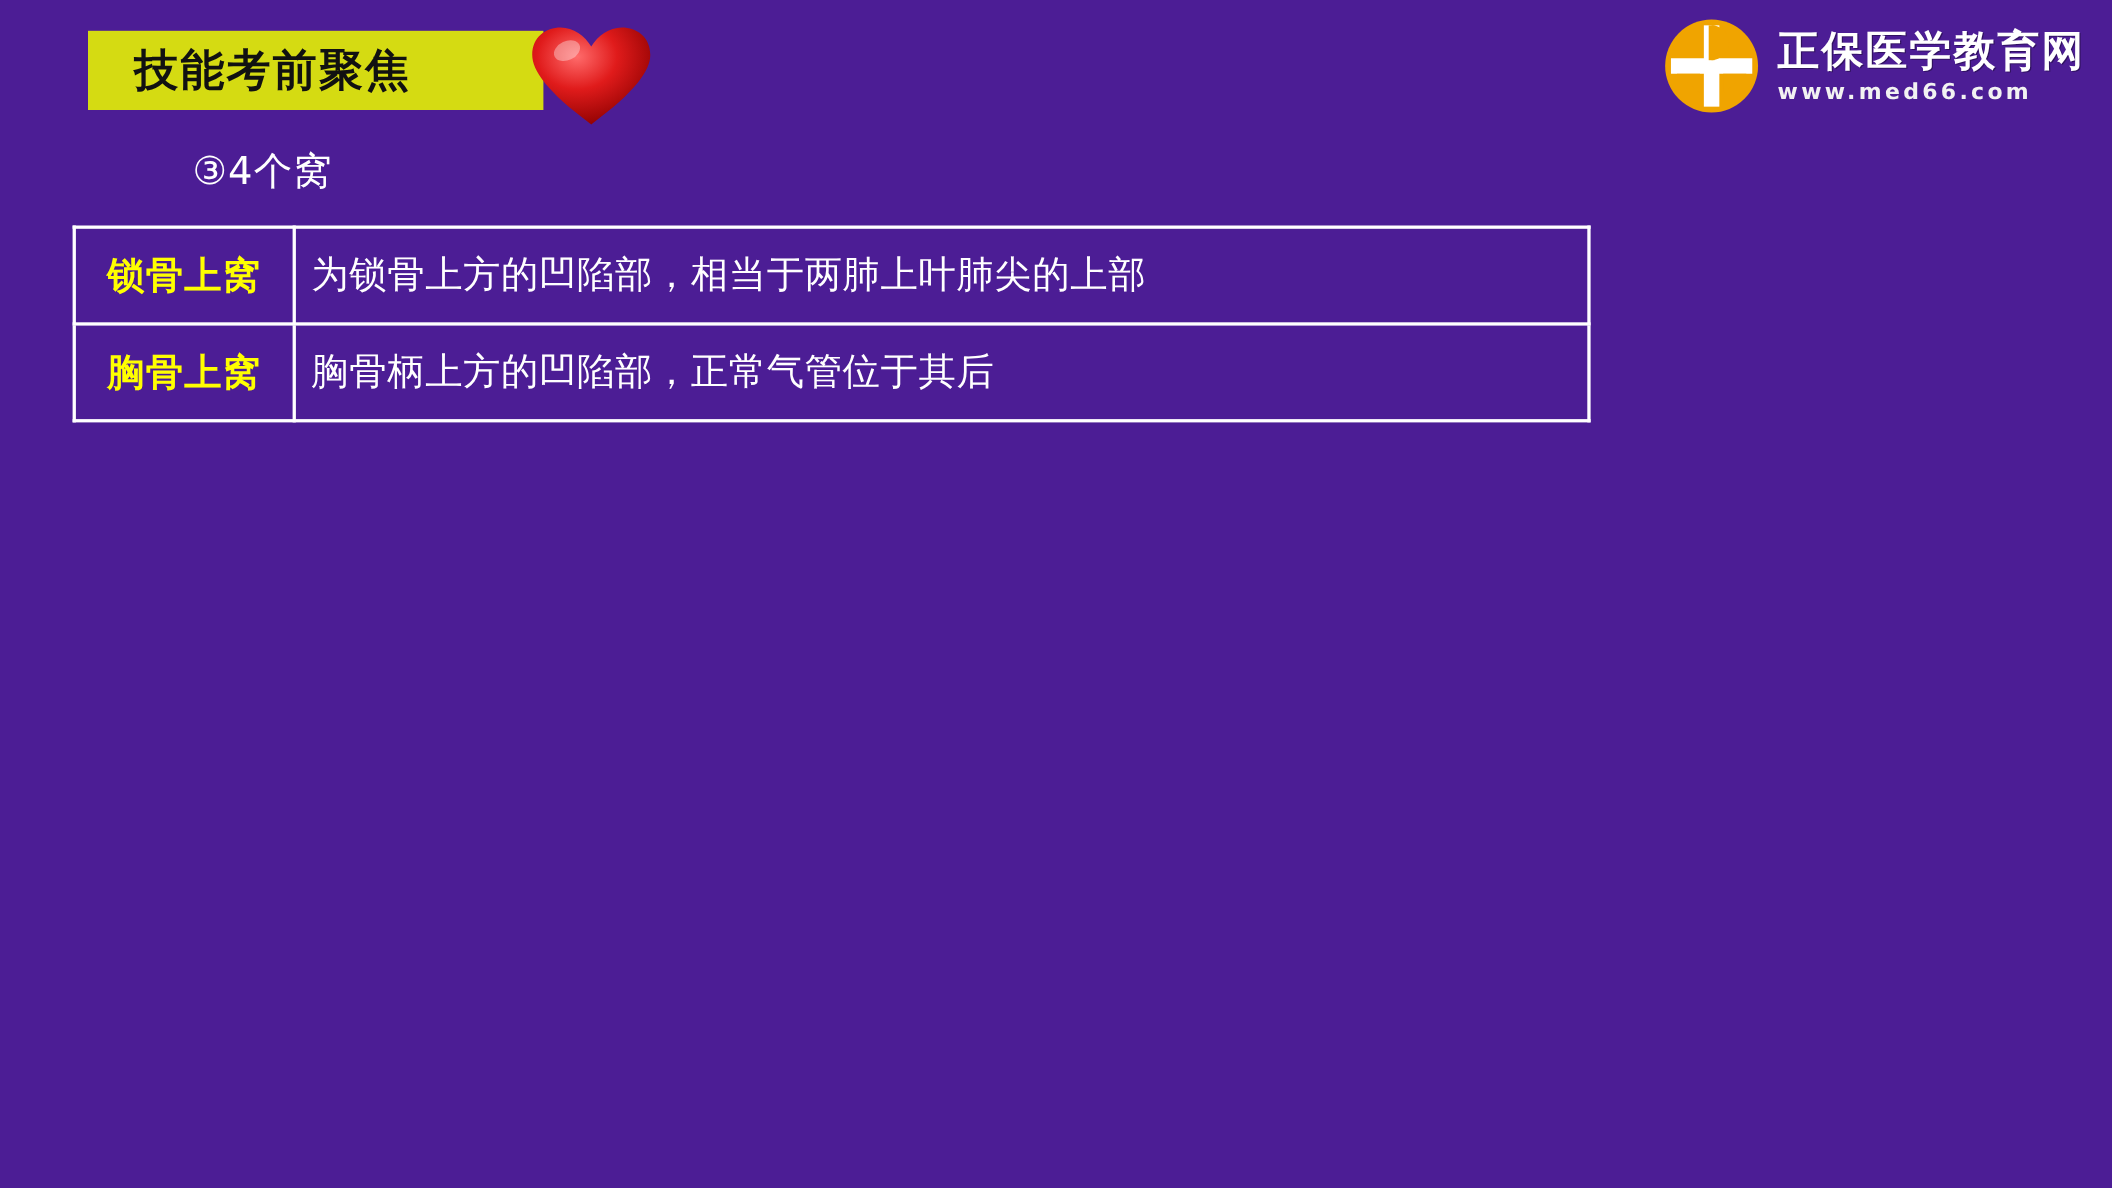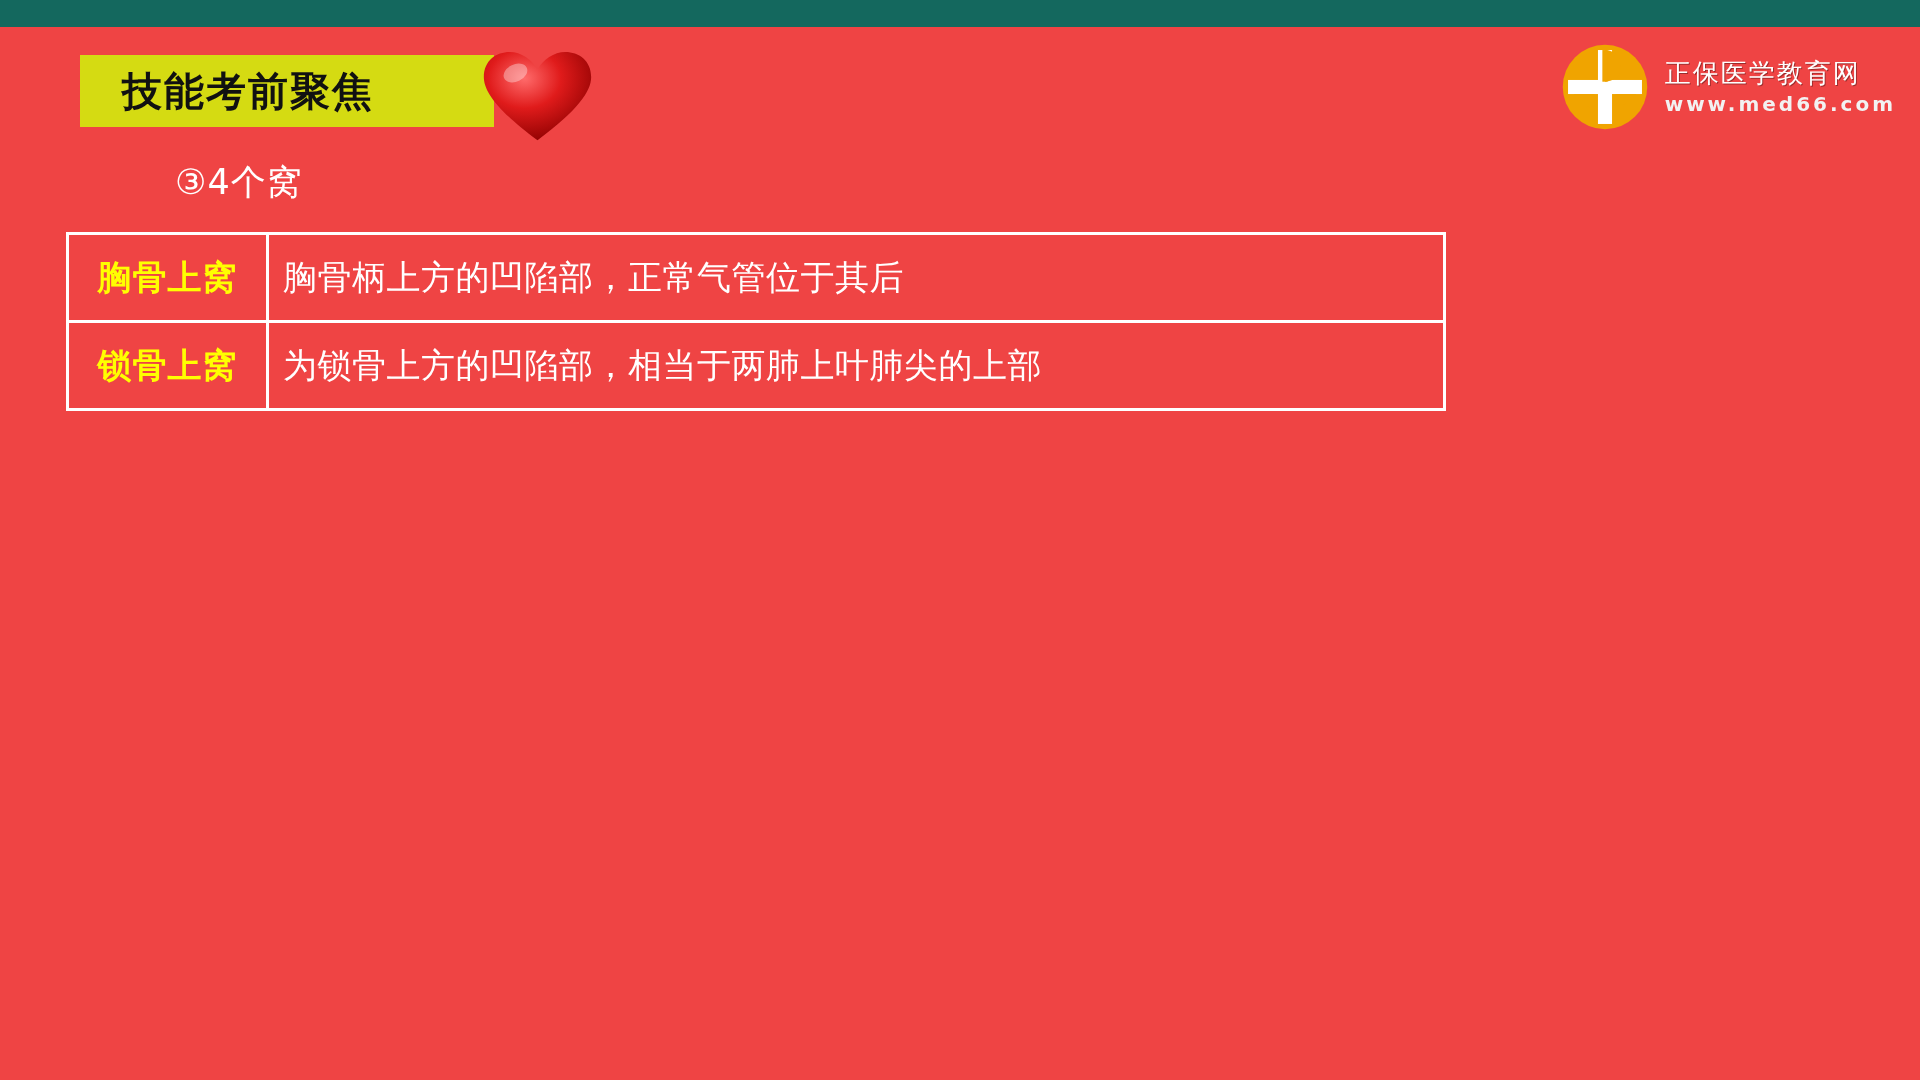--- a/index.html
+++ b/index.html
@@ -12,22 +12,21 @@
     background: #14685e;
     font-family: "DejaVu Sans", "Liberation Sans", sans-serif;
     overflow: hidden;
     position: relative;
   }
 
   
   .slide {
     position: absolute;
     inset: 0;
-    background: #ef4444;
-    margin-top: 27px;
+    background: #4c1d95;
   }
 
   
   .banner {
     position: absolute;
     left: 80px;
     top: 28px;
     height: 72px;
     min-width: 390px;
     background: #d5db12;
@@ -68,22 +67,22 @@
     height: 88px;
     flex: 0 0 auto;
   }
   .brand-text {
     display: flex;
     flex-direction: column;
     justify-content: center;
     line-height: 1;
   }
   .brand-name {
-    font-size: 26px;
-    font-weight: normal;
+    font-size: 38px;
+    font-weight: bold;
     color: #ffffff;
     letter-spacing: 2px;
     text-shadow: 1px 1px 0 rgba(0,0,0,.35);
     white-space: nowrap;
   }
   .brand-url {
     margin-top: 8px;
     font-size: 20px;
     font-weight: bold;
     color: #f2f2f2;
@@ -181,28 +180,28 @@
       <span class="brand-url">www.med66.com</span>
     </span>
   </div>
 
   <div class="section-heading">③4个窝</div>
 
   <div class="table-wrap">
     <table class="fossa-table">
       <tbody>
         <tr class="row-short">
+          <td class="col-term">锁骨上窝</td>
+          <td class="col-desc">
+            <span class="desc-line">为锁骨上方的凹陷部，相当于两肺上叶肺尖的上部</span>
+          </td>
+        </tr>
+        <tr class="row-short">
           <td class="col-term">胸骨上窝</td>
           <td class="col-desc">
             <span class="desc-line">胸骨柄上方的凹陷部，正常气管位于其后</span>
           </td>
         </tr>
-        <tr class="row-short">
-          <td class="col-term">锁骨上窝</td>
-          <td class="col-desc">
-            <span class="desc-line">为锁骨上方的凹陷部，相当于两肺上叶肺尖的上部</span>
-          </td>
-        </tr>
       </tbody>
     </table>
   </div>
 
 </div>
 
 </body></html>

